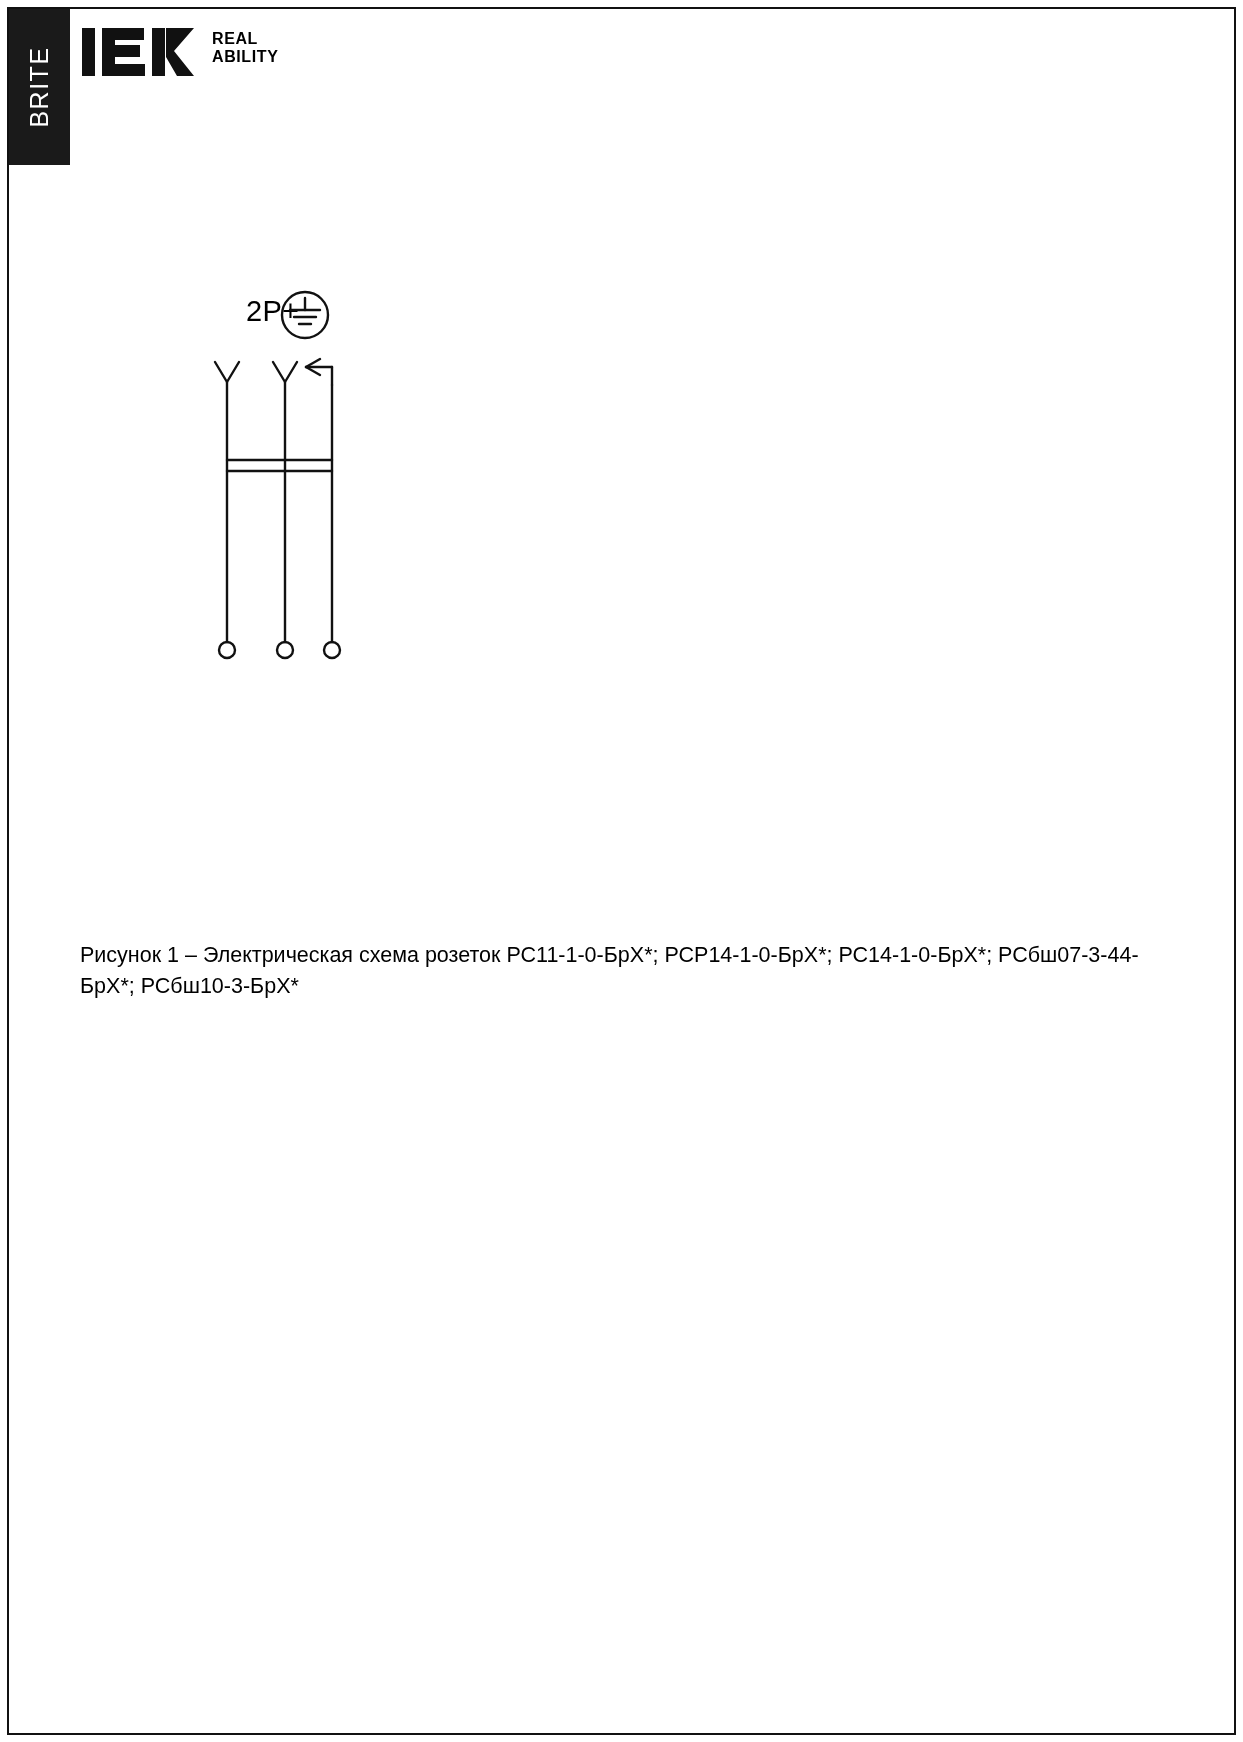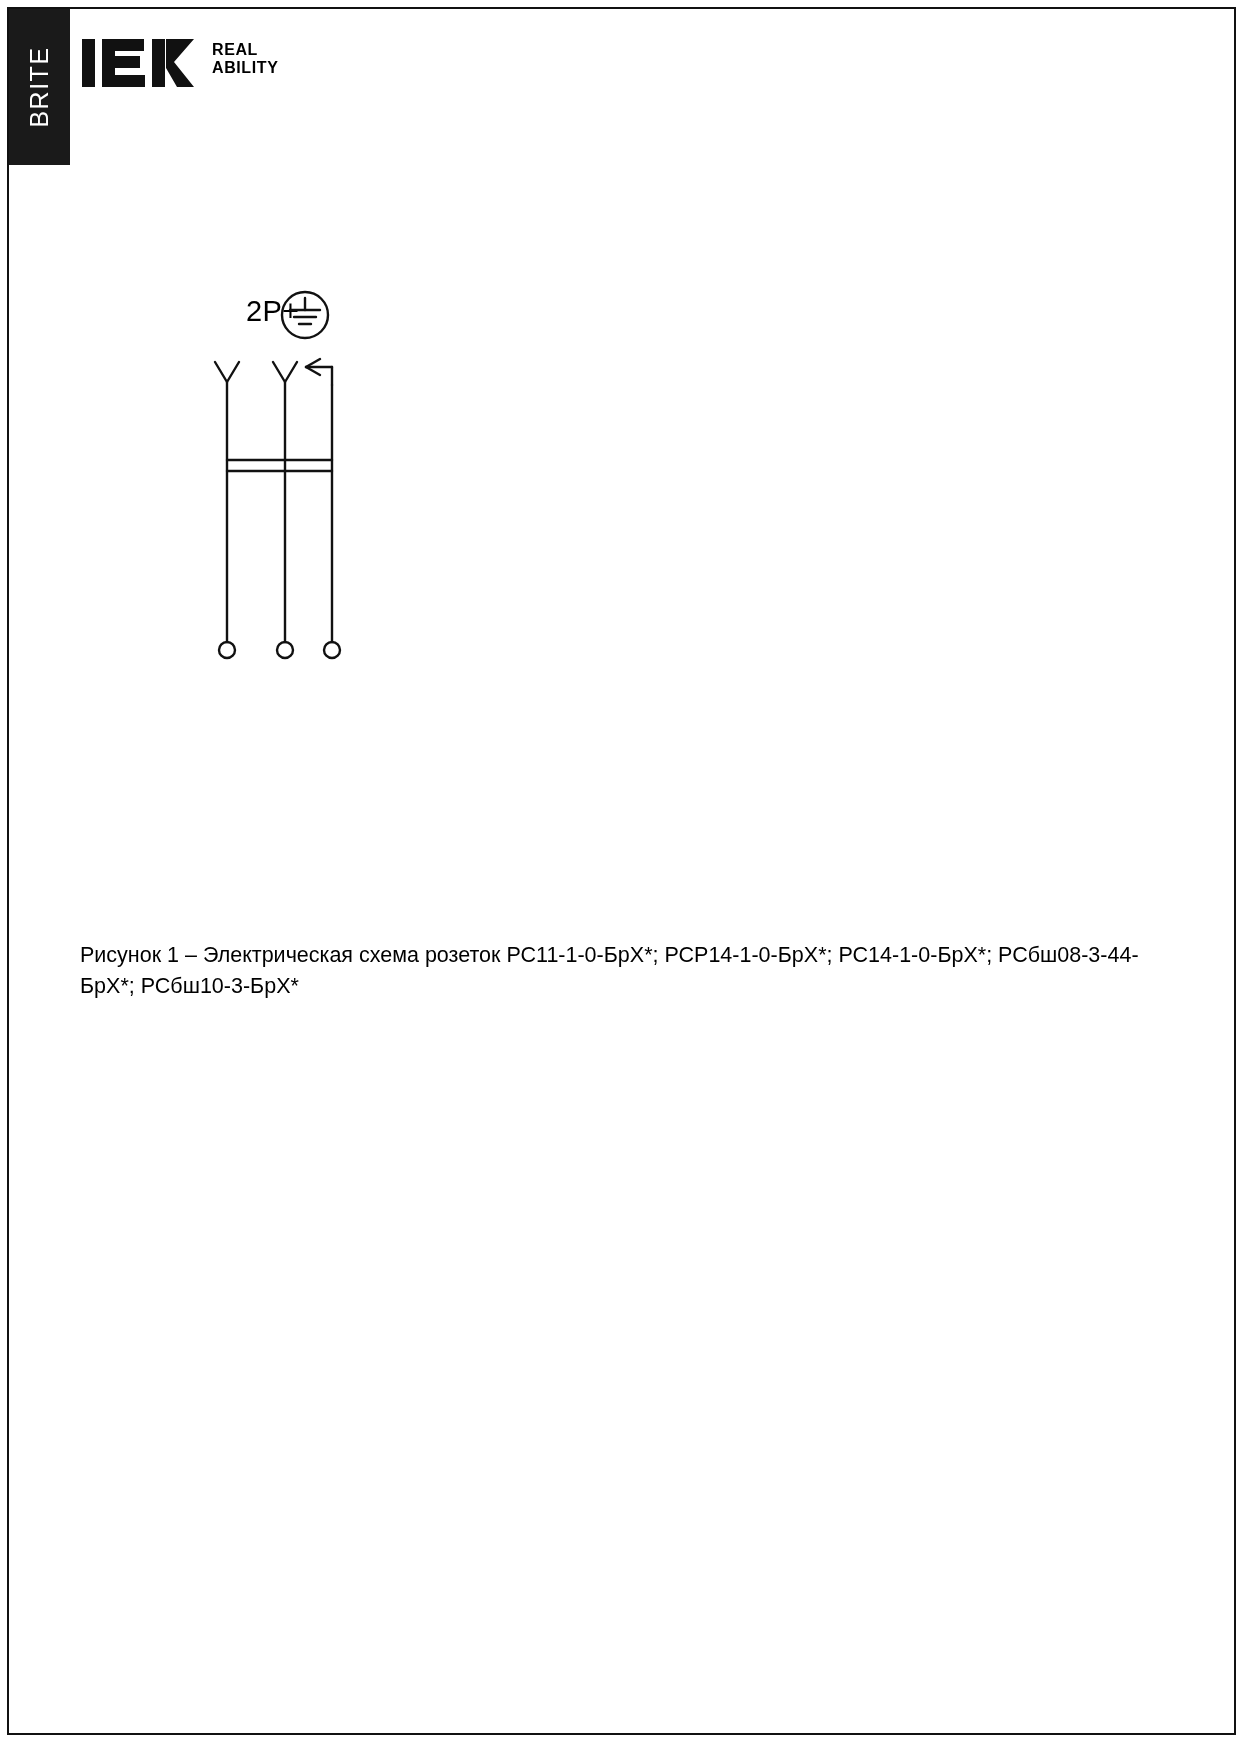--- a/index.html
+++ b/index.html
@@ -50,21 +50,21 @@
     color: #ffffff;
     font-size: 25px;
     letter-spacing: 1.5px;
     font-weight: 400;
   }
 
   
   .logo-block {
     position: absolute;
     left: 82px;
-    top: 35px;
+    top: 24px;
     display: flex;
     align-items: flex-start;
   }
   .logo-mark {
     width: 112px;
     height: 56px;
     display: block;
   }
   .logo-tagline {
     margin-left: 18px;
@@ -158,13 +158,13 @@
       <line x1="47" y1="170" x2="152" y2="170"></line>
       <line x1="47" y1="181" x2="152" y2="181"></line>
 
       <circle cx="47" cy="360" r="8"></circle>
       <circle cx="105" cy="360" r="8"></circle>
       <circle cx="152" cy="360" r="8"></circle>
     </g>
   </svg>
 </div>
 
-<div class="caption">Рисунок 1 – Электрическая схема розеток РС11-1-0-БрХ*; РСР14-1-0-БрХ*; РС14-1-0-БрХ*; РСбш08-3-44-БрХ*; РСбш10-3-БрХ*</div>
+<div class="caption">Рисунок 1 – Электрическая схема розеток РС11-1-0-БрХ*; РСР14-1-0-БрХ*; РС14-1-0-БрХ*; РСбш07-3-44-БрХ*; РСбш10-3-БрХ*</div>
 
 </body></html>

